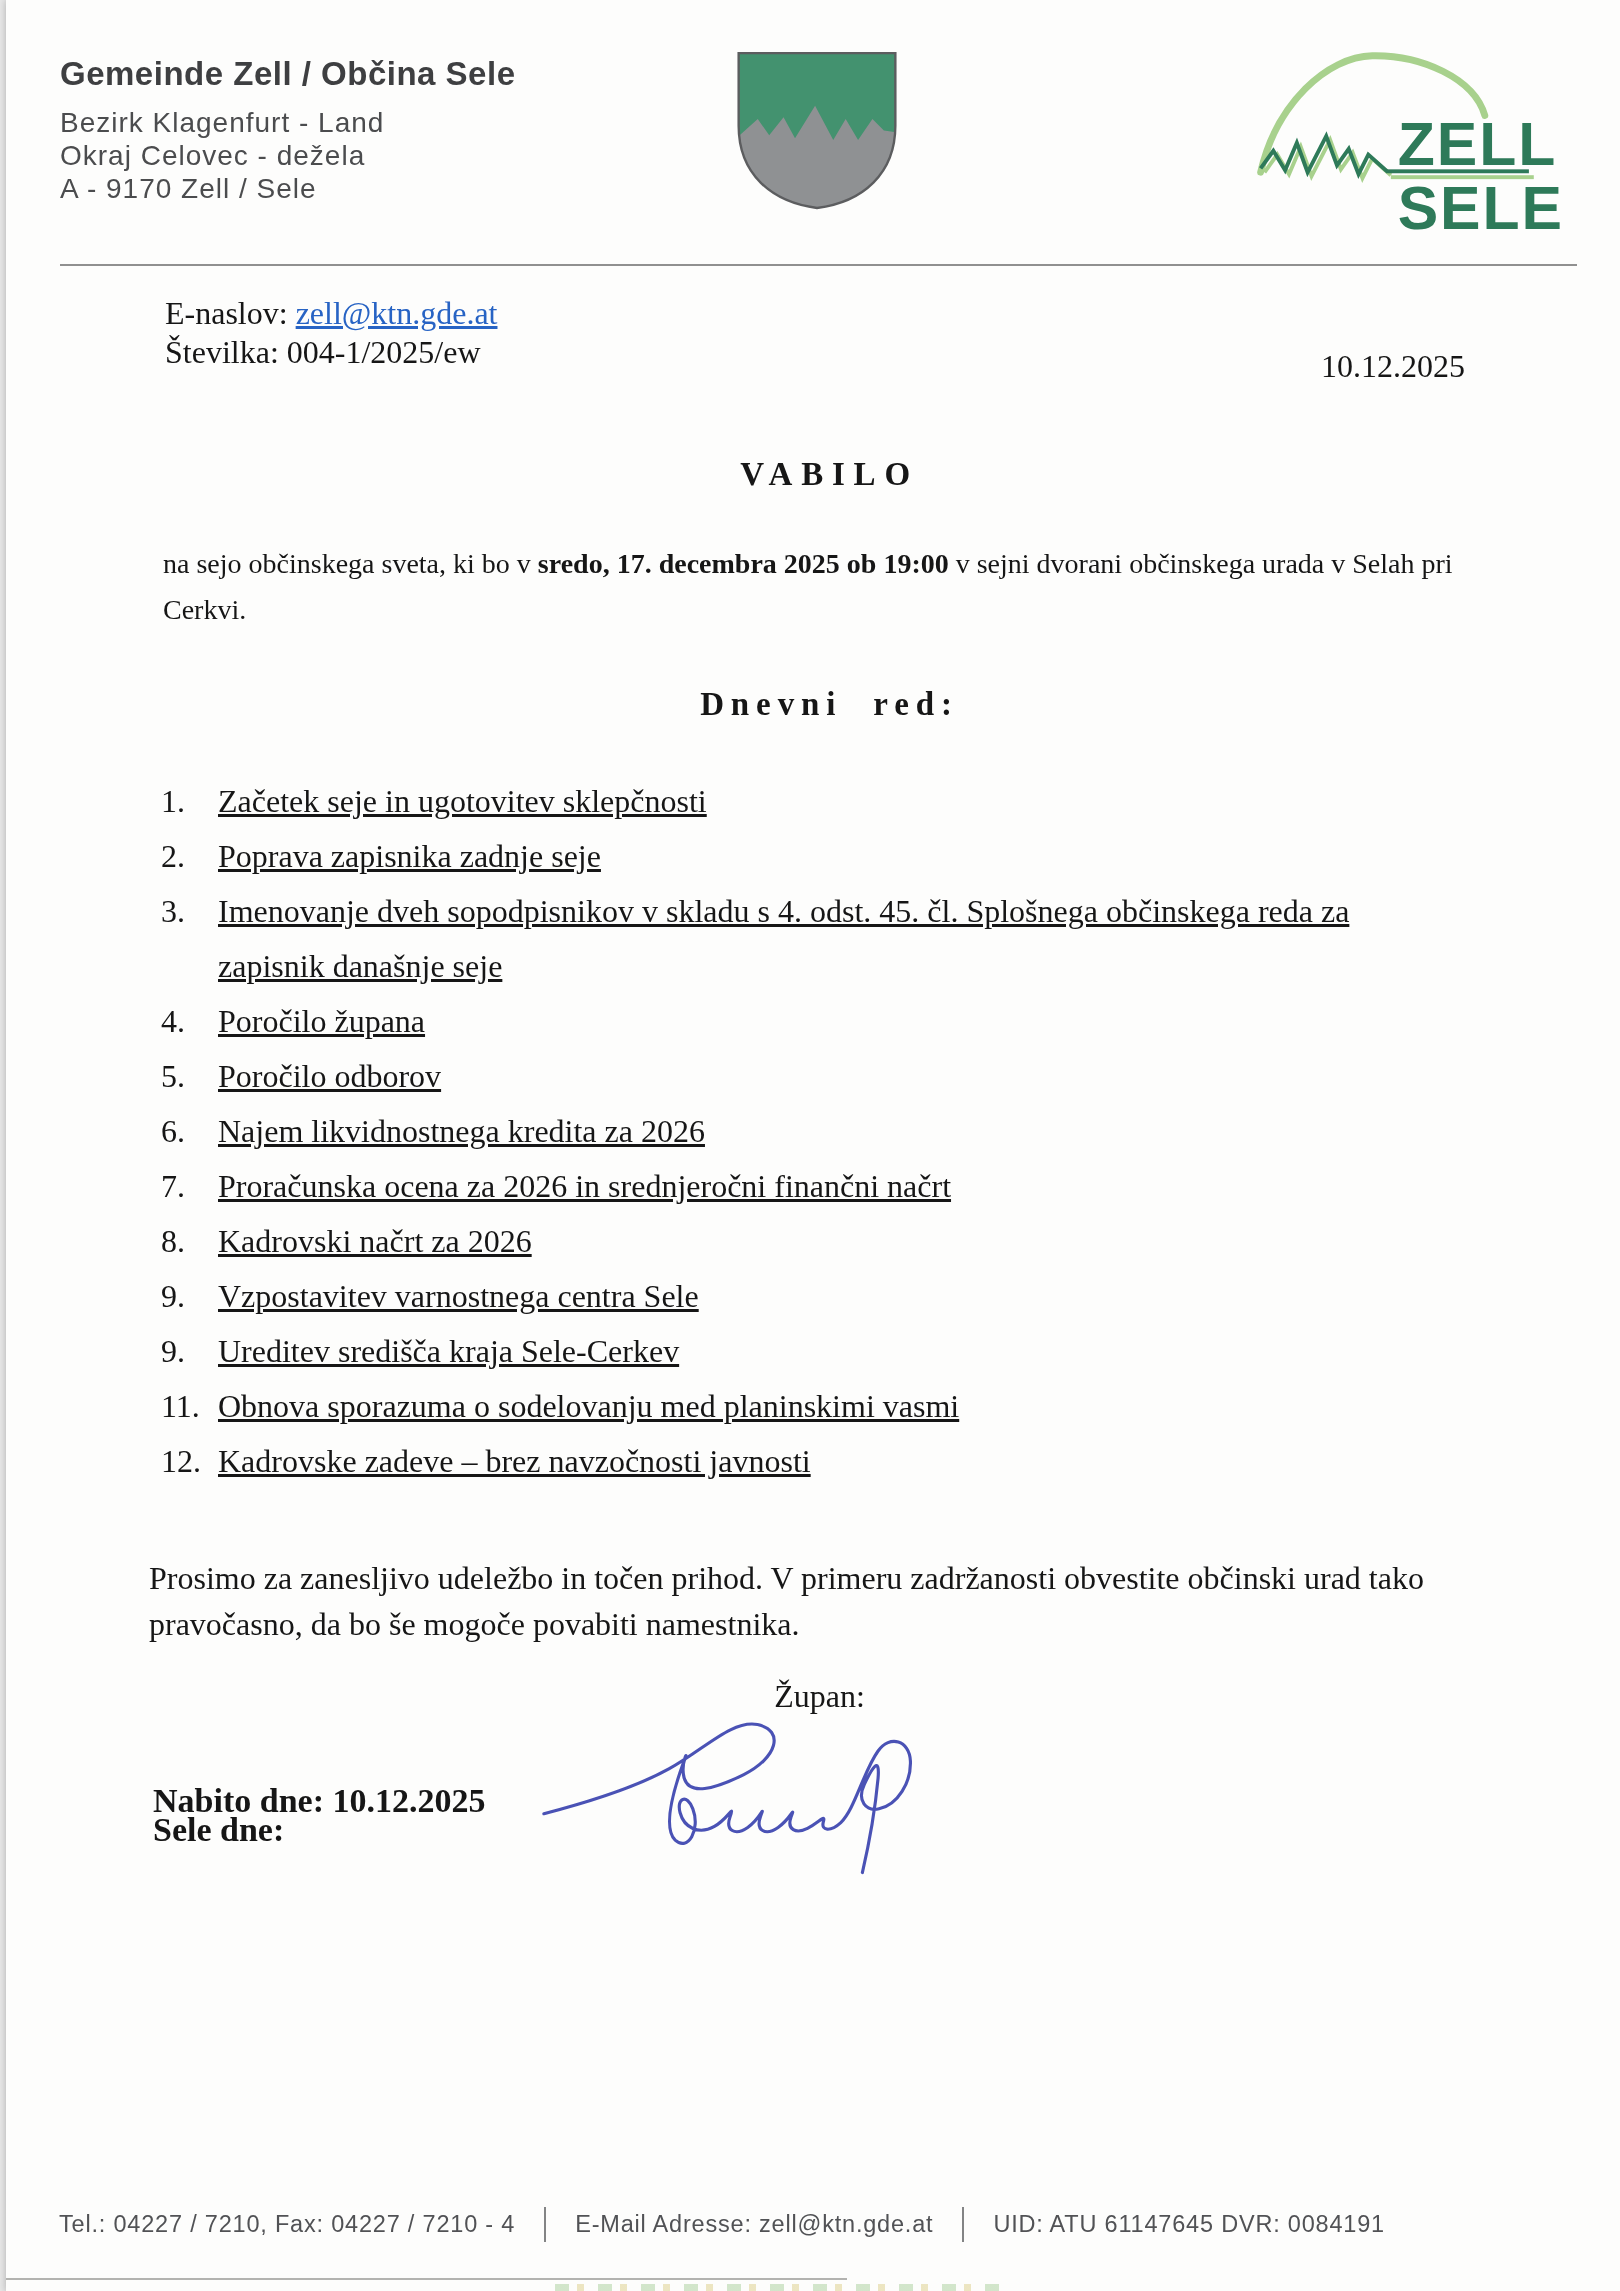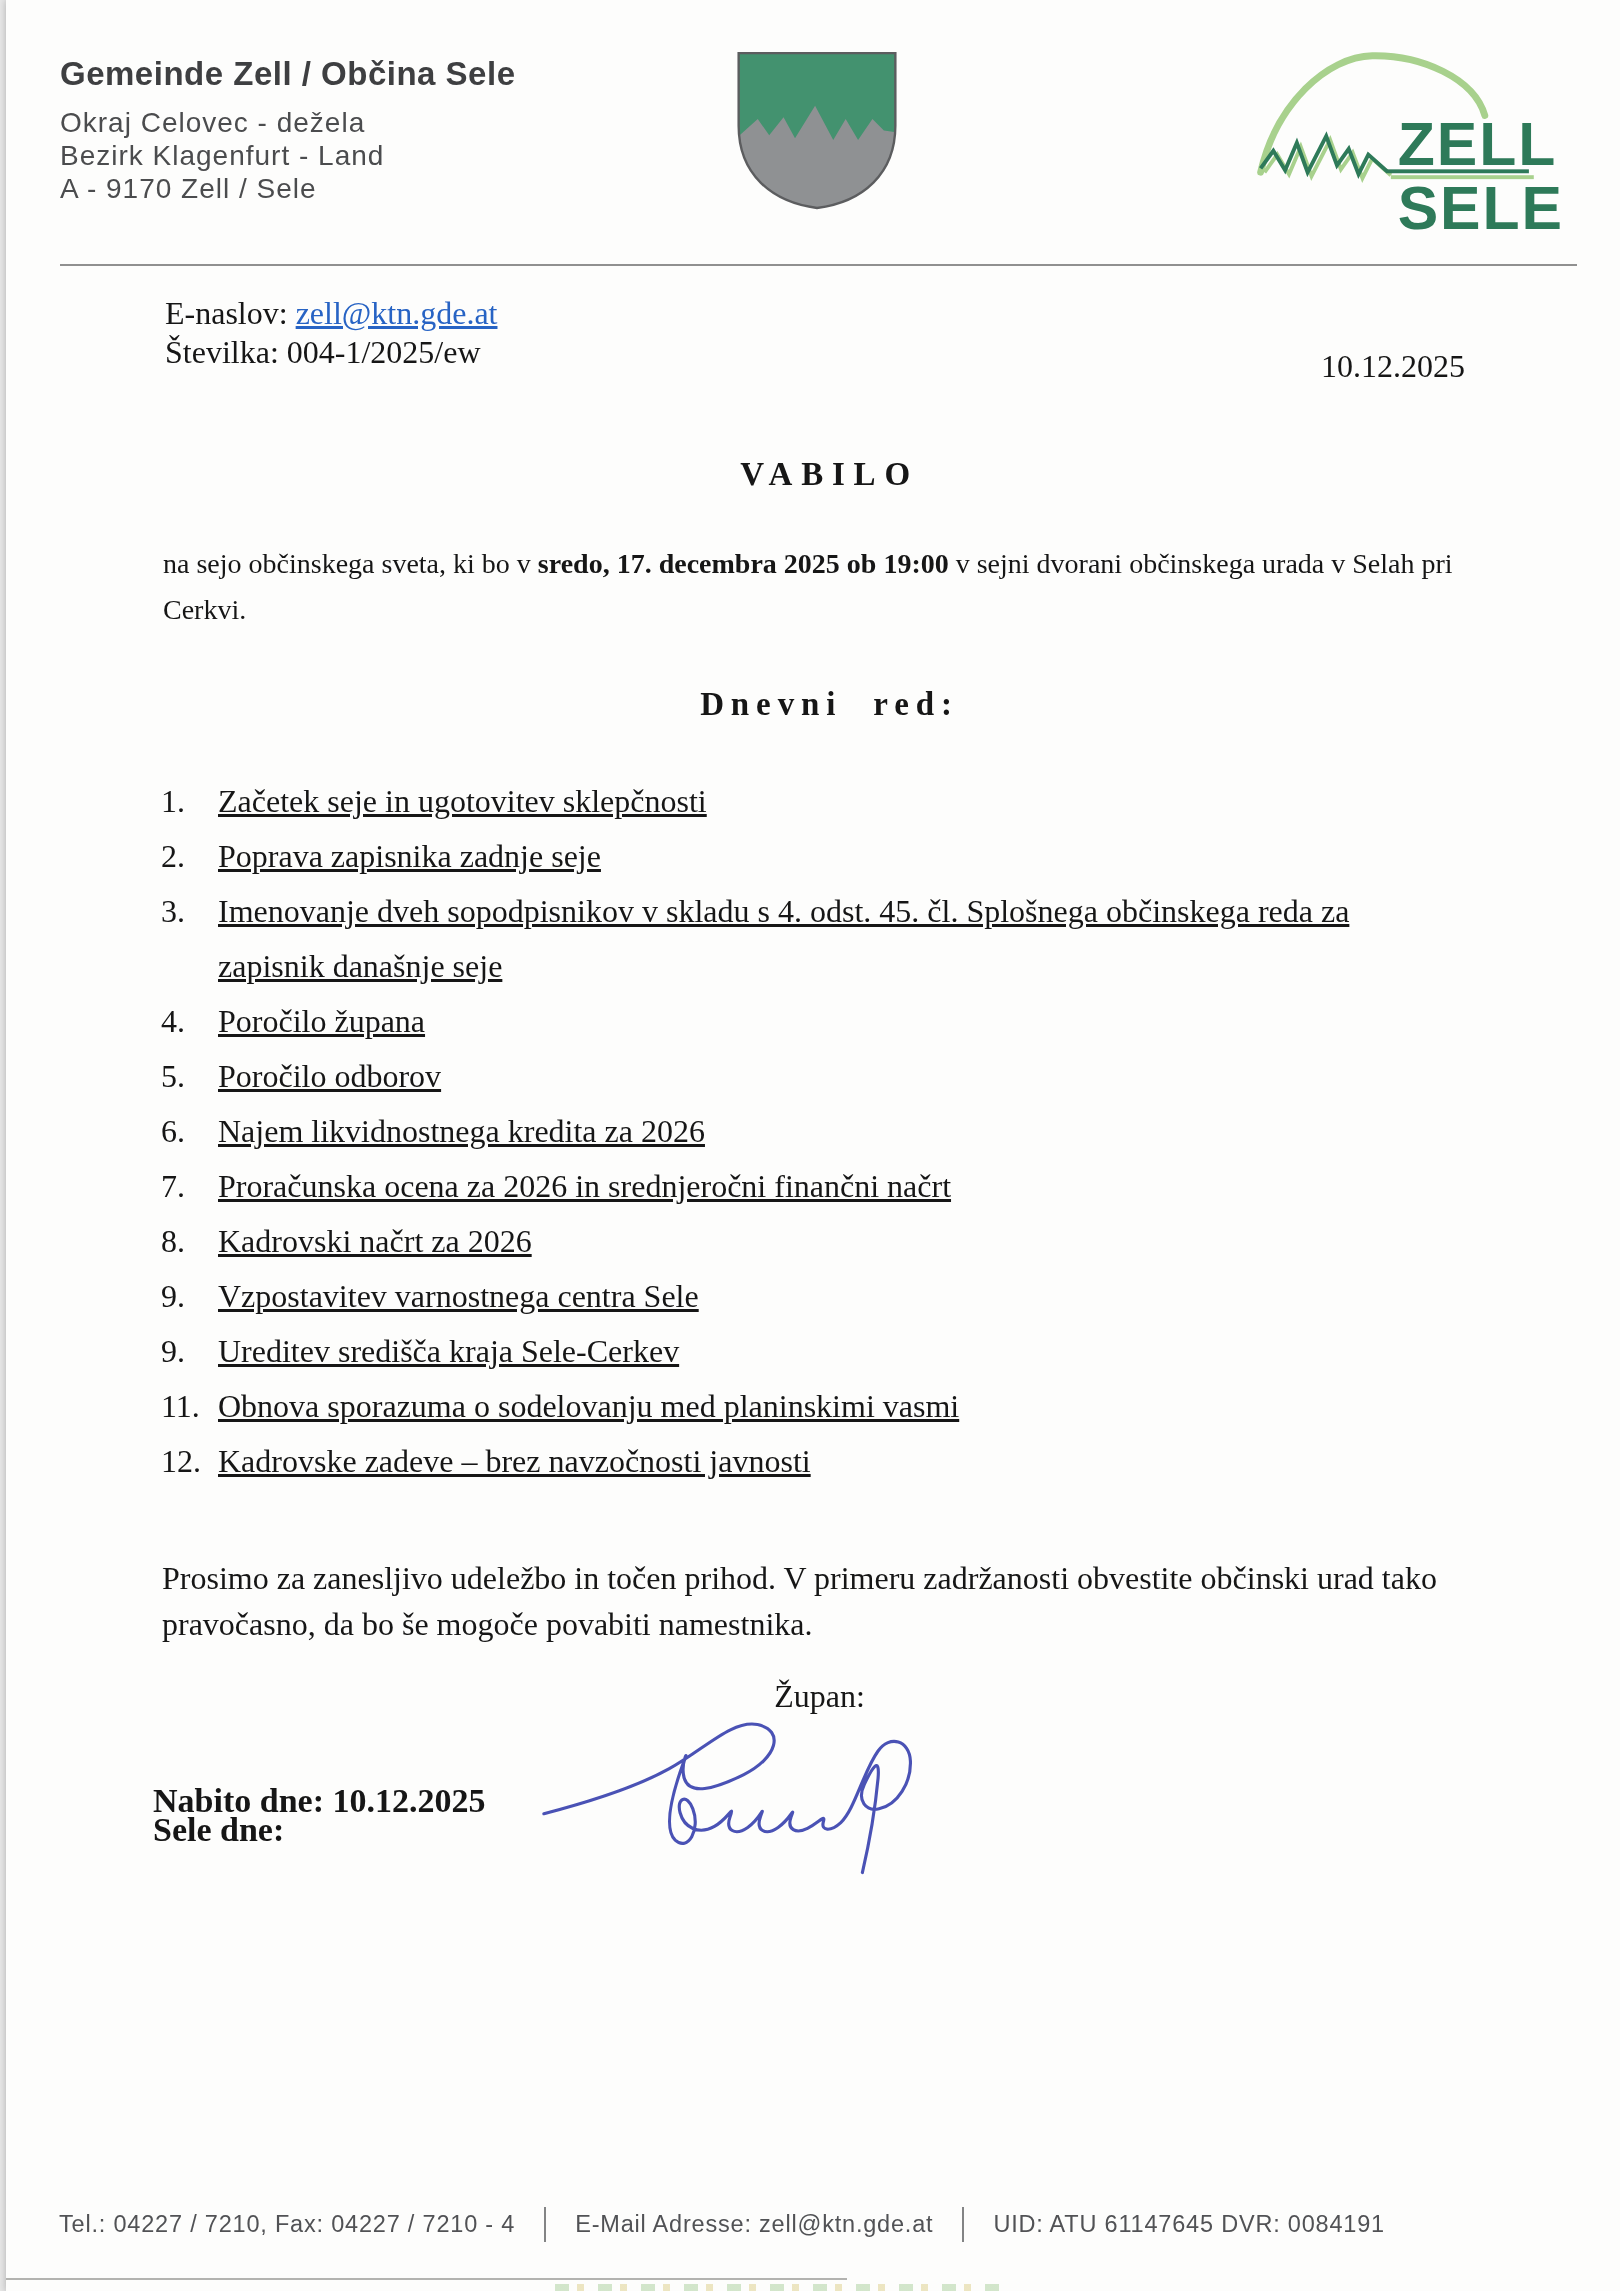--- a/index.html
+++ b/index.html
@@ -25,43 +25,43 @@
          font-size:33px;font-weight:bold;letter-spacing:8.8px;}
   .intro{position:absolute;left:157px;top:541px;width:1338px;font-size:28px;line-height:46px;}
   .agenda-head{position:absolute;left:0;top:686px;width:1647px;text-align:center;
          font-size:33px;font-weight:bold;letter-spacing:6.9px;word-spacing:15.7px;}
   
   .agenda{position:absolute;left:155px;top:774px;width:1245px;font-size:32px;line-height:55px;}
   .agenda-row{display:flex;align-items:flex-start;}
   .agenda-num{width:57px;flex:0 0 57px;}
   .agenda-text{flex:1;text-decoration:underline;}
   
-  .closing{position:absolute;left:156px;top:1555px;width:1338px;font-size:32px;line-height:46px;}
+  .closing{position:absolute;left:143px;top:1555px;width:1338px;font-size:32px;line-height:46px;}
   .zupan{position:absolute;left:0;top:1678px;width:1627px;text-align:center;font-size:32px;}
   .sig{position:absolute;left:532px;top:1715px;}
   .posted{position:absolute;left:147px;top:1786px;font-size:34px;line-height:29px;font-weight:600;}
   
   .footer{position:absolute;left:0;top:2207px;width:1432px;display:flex;justify-content:center;
           align-items:center;gap:29px;font-family:"Liberation Sans",sans-serif;
           font-size:23.5px;color:#515255;letter-spacing:0.8px;}
   .f-sep{width:2px;height:35px;background:#5a5b5d;opacity:.75;}
   .scan-line{position:absolute;left:0;top:2278px;width:841px;height:2px;background:#b3b3b0;}
   .scan-text{position:absolute;left:549px;top:2284px;width:451px;height:7.8px;opacity:.45;
      background:repeating-linear-gradient(90deg,#9ec98f 0 13.7px,transparent 13.7px 21.6px,#d8c87a 21.6px 29px,transparent 29px 43px);}
 </style>
 </head>
 <body>
 
 <div class="page">
 
   <div class="hdr-left">
     <div class="org-name">Gemeinde Zell / Občina Sele</div>
     <div class="hdr-sub">
+      <div>Bezirk Klagenfurt - Land</div>
       <div>Okraj Celovec - dežela</div>
-      <div>Bezirk Klagenfurt - Land</div>
       <div>A - 9170 Zell / Sele</div>
     </div>
   </div>
 
   <div class="crest">
     <svg width="172" height="165" viewBox="0 0 180 172">
       <defs>
         <clipPath id="shieldClip">
           <path d="M8 4 H172 V80 C172 130 138 160 90 166 C42 160 8 130 8 80 Z"></path>
         </clipPath>

